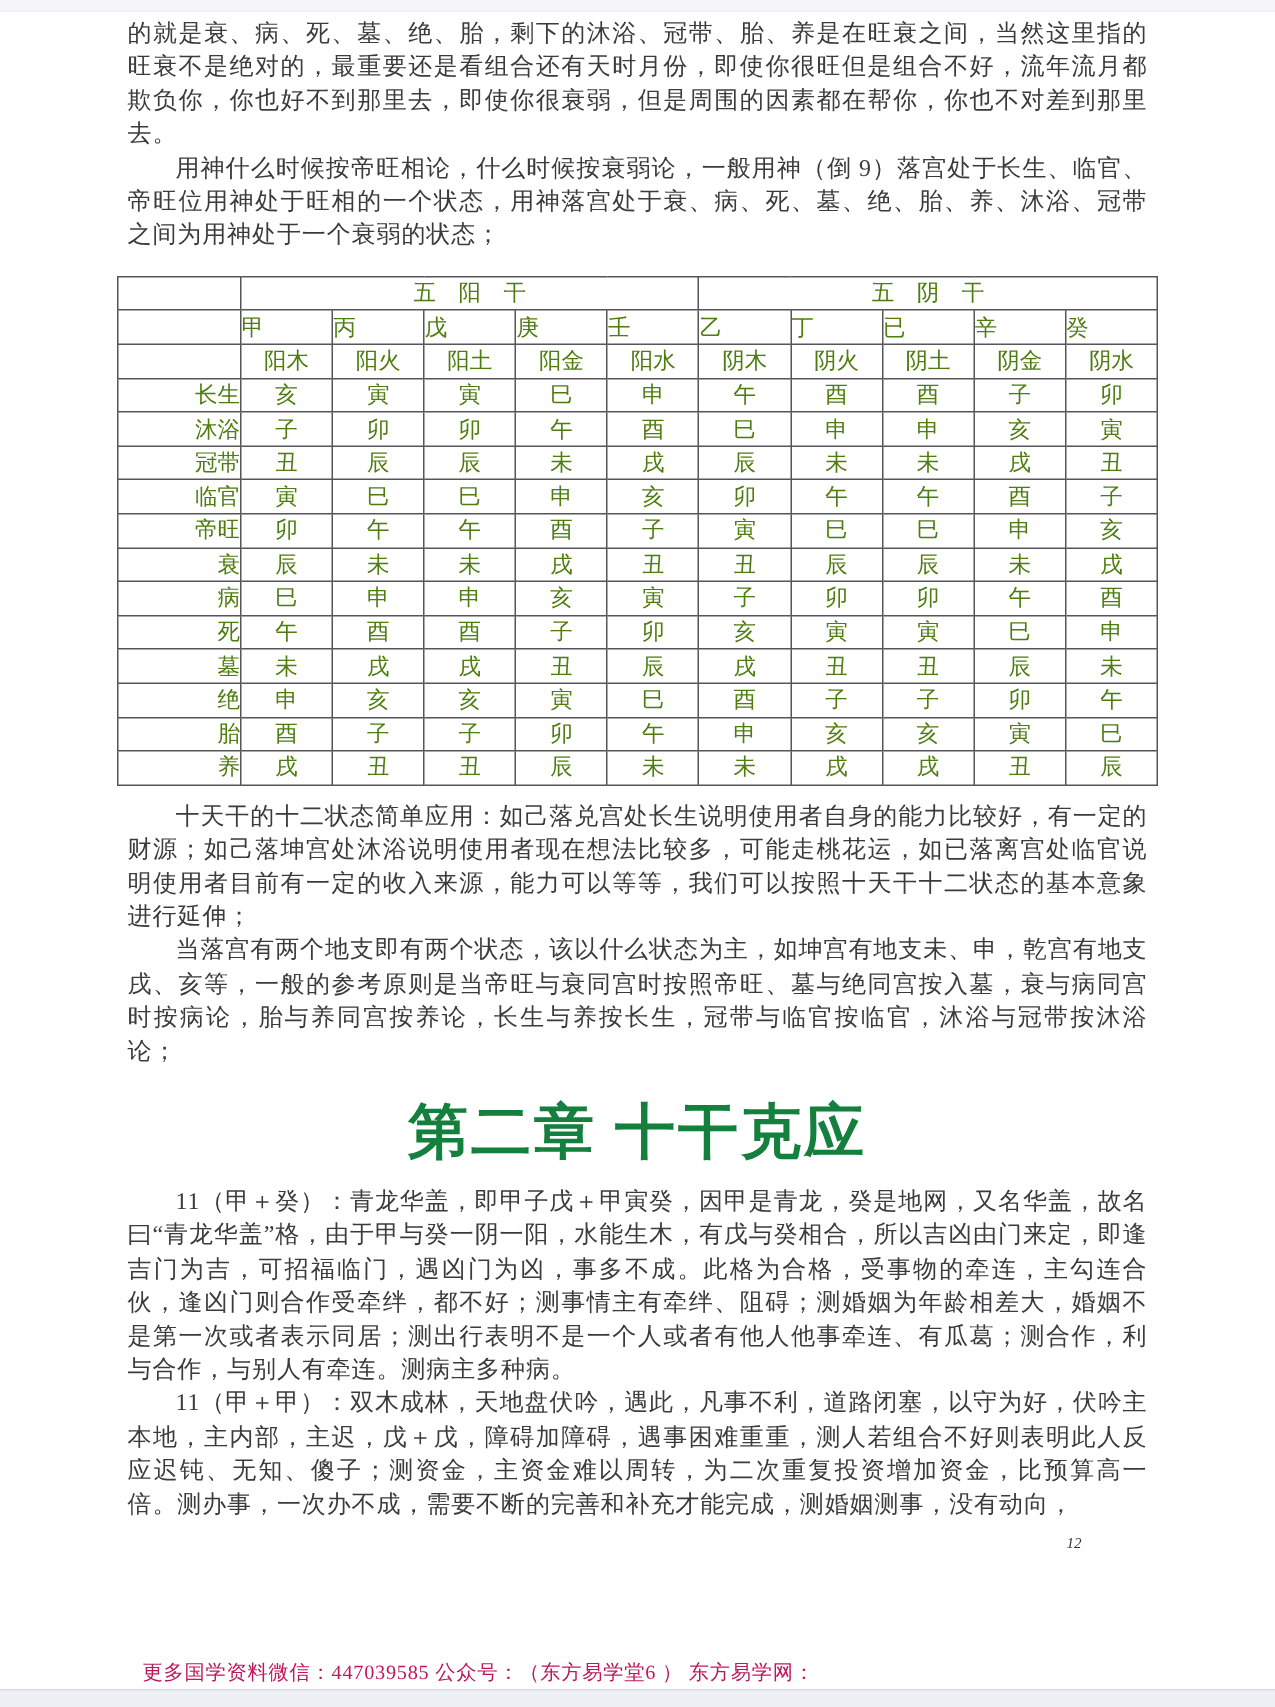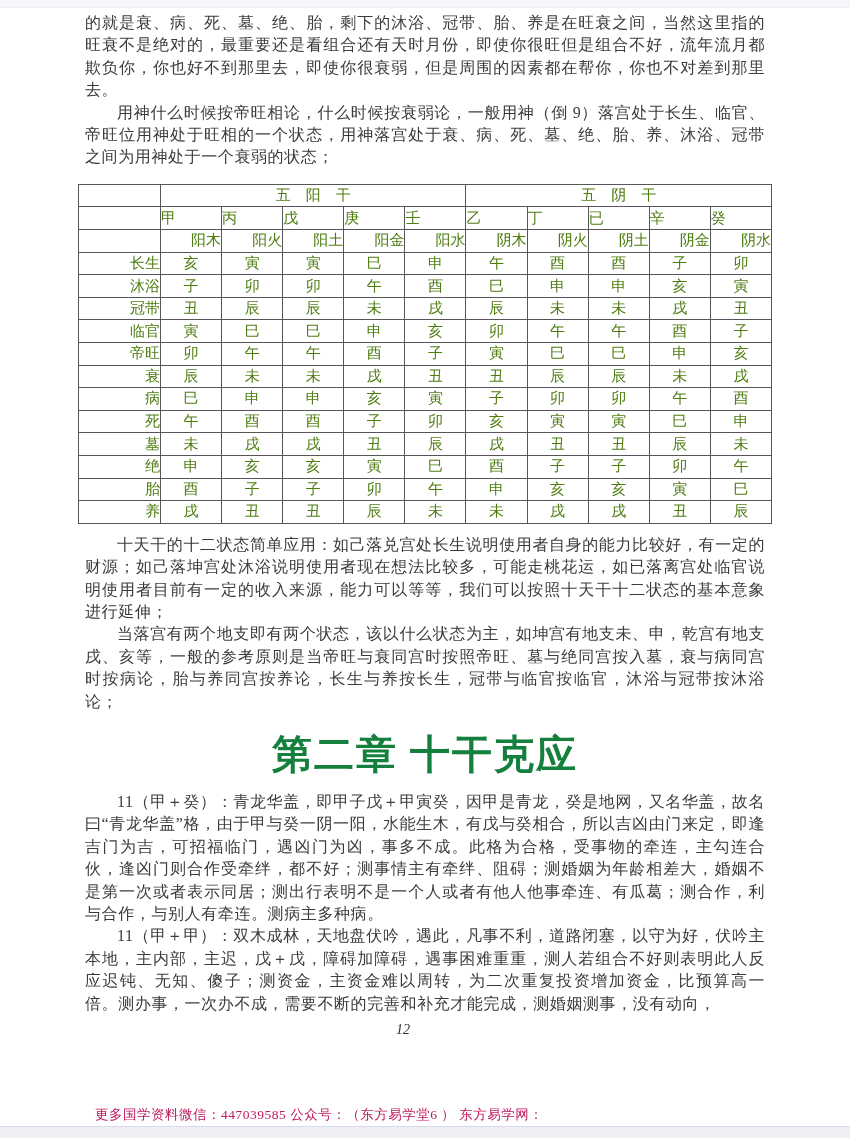--- a/index.html
+++ b/index.html
@@ -25,31 +25,31 @@
     color:#4d7c0f;
   }
   table.stem-table col.label-col{width:82px;}
   table.stem-table td,table.stem-table th{
     border:1px solid #55555a;height:21.6px;padding:0;
     font-weight:normal;overflow:hidden;white-space:nowrap;
   }
   .group-header{text-align:center;font-weight:bold;}
   .row-label{text-align:right;}
   .stem-cell{text-align:left;padding-left:13px;}
-  .nature-cell{text-align:right;padding-left:7px;}
+  .nature-cell{text-align:center;padding-left:7px;}
   .state-cell{text-align:center;}
 
   h1.chapter-heading{
     margin:16px 0 10px 0;text-align:center;
     font-size:40px;line-height:52px;font-weight:bold;color:#15803d;
     letter-spacing:2px;text-indent:0;
   }
   .page-number{
-    margin-top:4px;text-align:center;padding-right:44px;
-    font-size:14px;letter-spacing:0;color:#333;font-style:italic;
+    margin-top:4px;text-align:right;padding-right:44px;
+    font-size:10px;letter-spacing:0;color:#333;font-style:italic;
   }
   .footer{
     position:absolute;left:95px;bottom:14px;width:700px;
     font-size:13.5px;letter-spacing:0.5px;color:#be185d;
   }
 </style>
 </head>
 <body>
 
 <div class="top-edge"></div>

